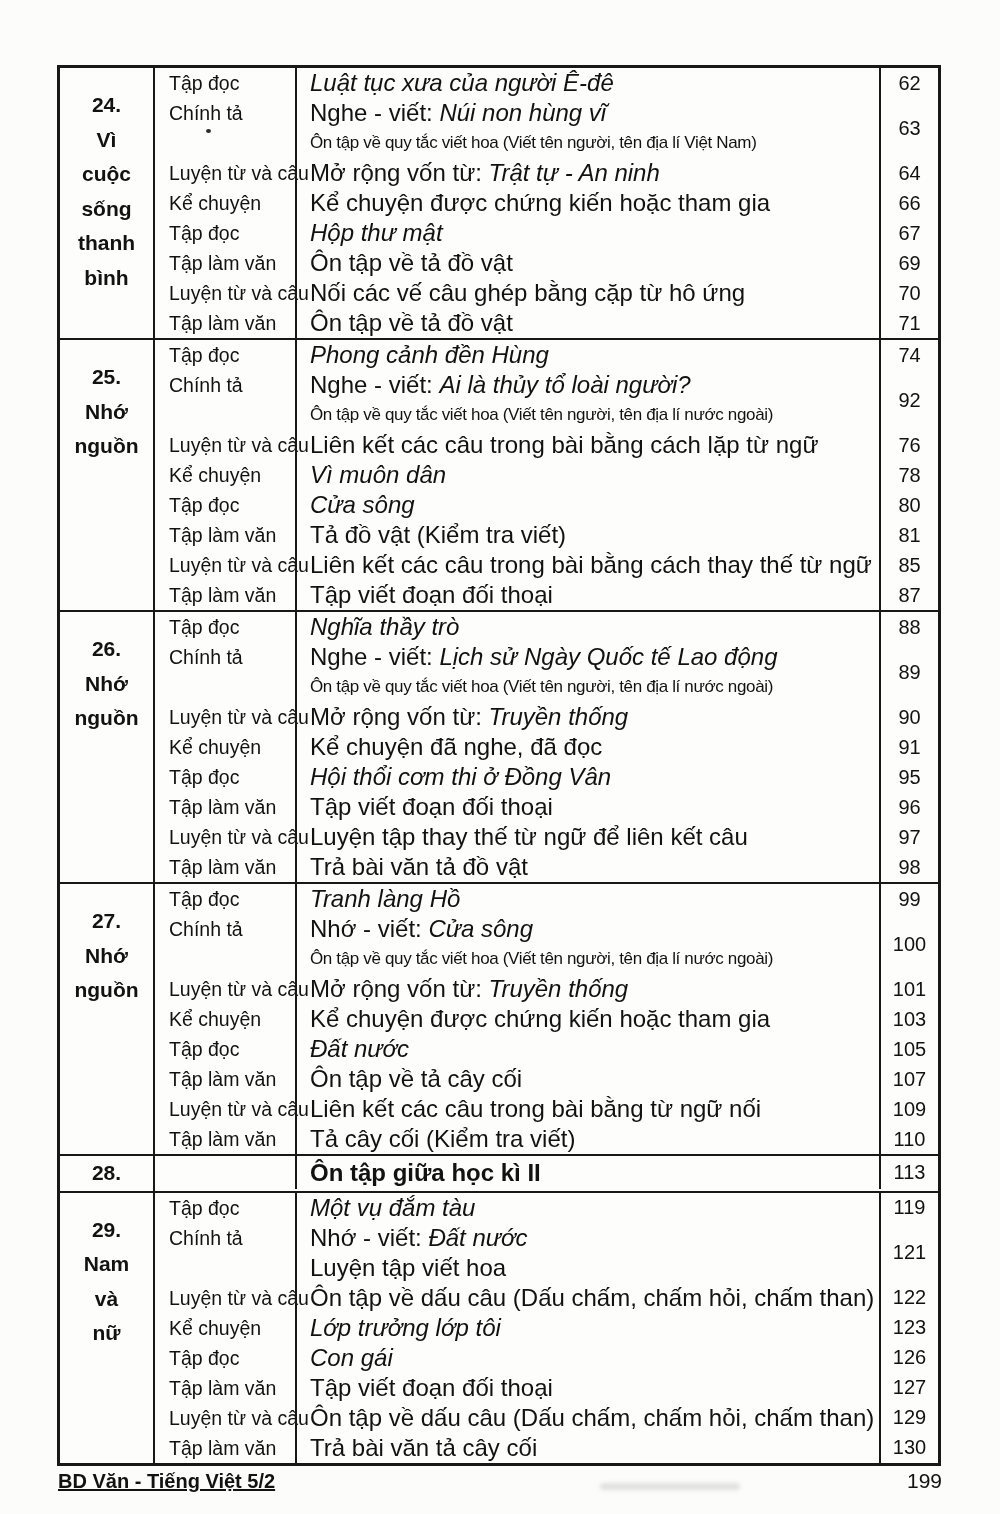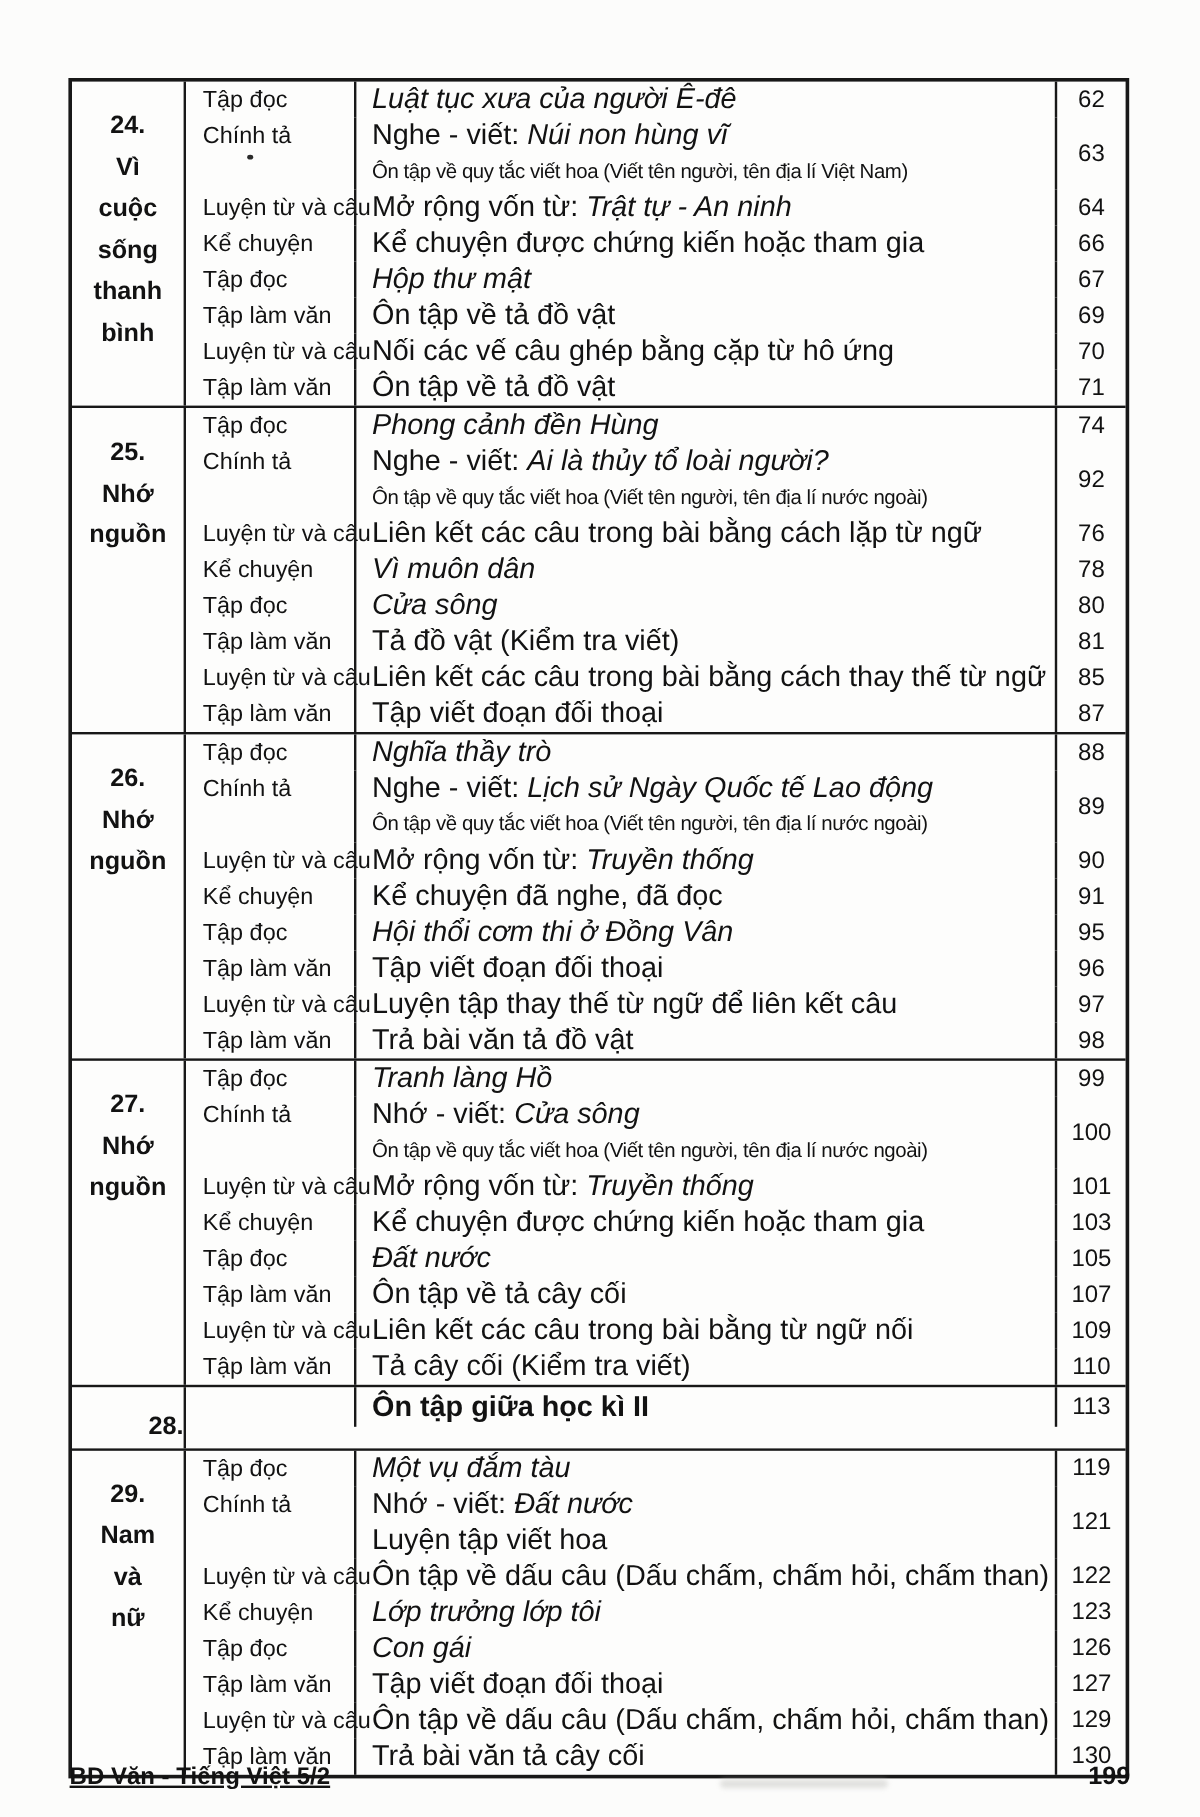--- a/index.html
+++ b/index.html
@@ -15,21 +15,21 @@
     border:3px solid #181818;box-sizing:border-box;
     background:#fdfdfc;
   }
   .section{display:flex;border-bottom:2.5px solid #181818;}
   .section:last-child{border-bottom:none;}
   .week-cell{
     width:95px;border-right:2px solid #181818;box-sizing:border-box;
     text-align:center;font-weight:bold;font-size:21px;line-height:34.5px;
     padding-top:20px;flex-shrink:0;
   }
-  .section.single .week-cell{padding-top:16px;display:flex;align-items:center;justify-content:flex-end;}
+  .section.single .week-cell{padding-top:0;display:flex;align-items:center;justify-content:center;}
   .rows{flex:1;display:flex;flex-direction:column;min-width:0;}
   .lrow{display:flex;align-items:stretch;}
   .type-cell{
     width:140px;flex-shrink:0;box-sizing:border-box;
     padding-left:14px;font-size:19.5px;line-height:30px;
     white-space:nowrap;
   }
   .title-cell{
     flex:1;min-width:0;border-left:2px solid #181818;box-sizing:border-box;
     padding-left:13px;
@@ -43,21 +43,21 @@
   }
   .section.single .tline{height:33px;line-height:33px;}
   .section.single .lrow{min-height:33px;}
   .it{font-style:italic;}
   .bd{font-weight:bold;}
   .footer{
     position:absolute;left:58px;right:58px;top:1469px;
     display:flex;justify-content:space-between;align-items:baseline;
   }
   .footer-left{font-size:20px;font-weight:bold;text-decoration:underline;}
-  .footer-right{font-size:21px;font-weight:bold;margin-left:39px;}
+  .footer-right{font-size:21px;font-weight:normal;margin-left:39px;}
   .artifact{position:absolute;background:#2a2a2a;border-radius:50%;}
   .smudge{
     position:absolute;left:600px;top:1483px;width:140px;height:7px;
     background:#c9c9c6;border-radius:4px;filter:blur(2px);opacity:.55;
   }
 </style>
 </head>
 <body>
 
 <div class="toc-table" id="toc-table">

